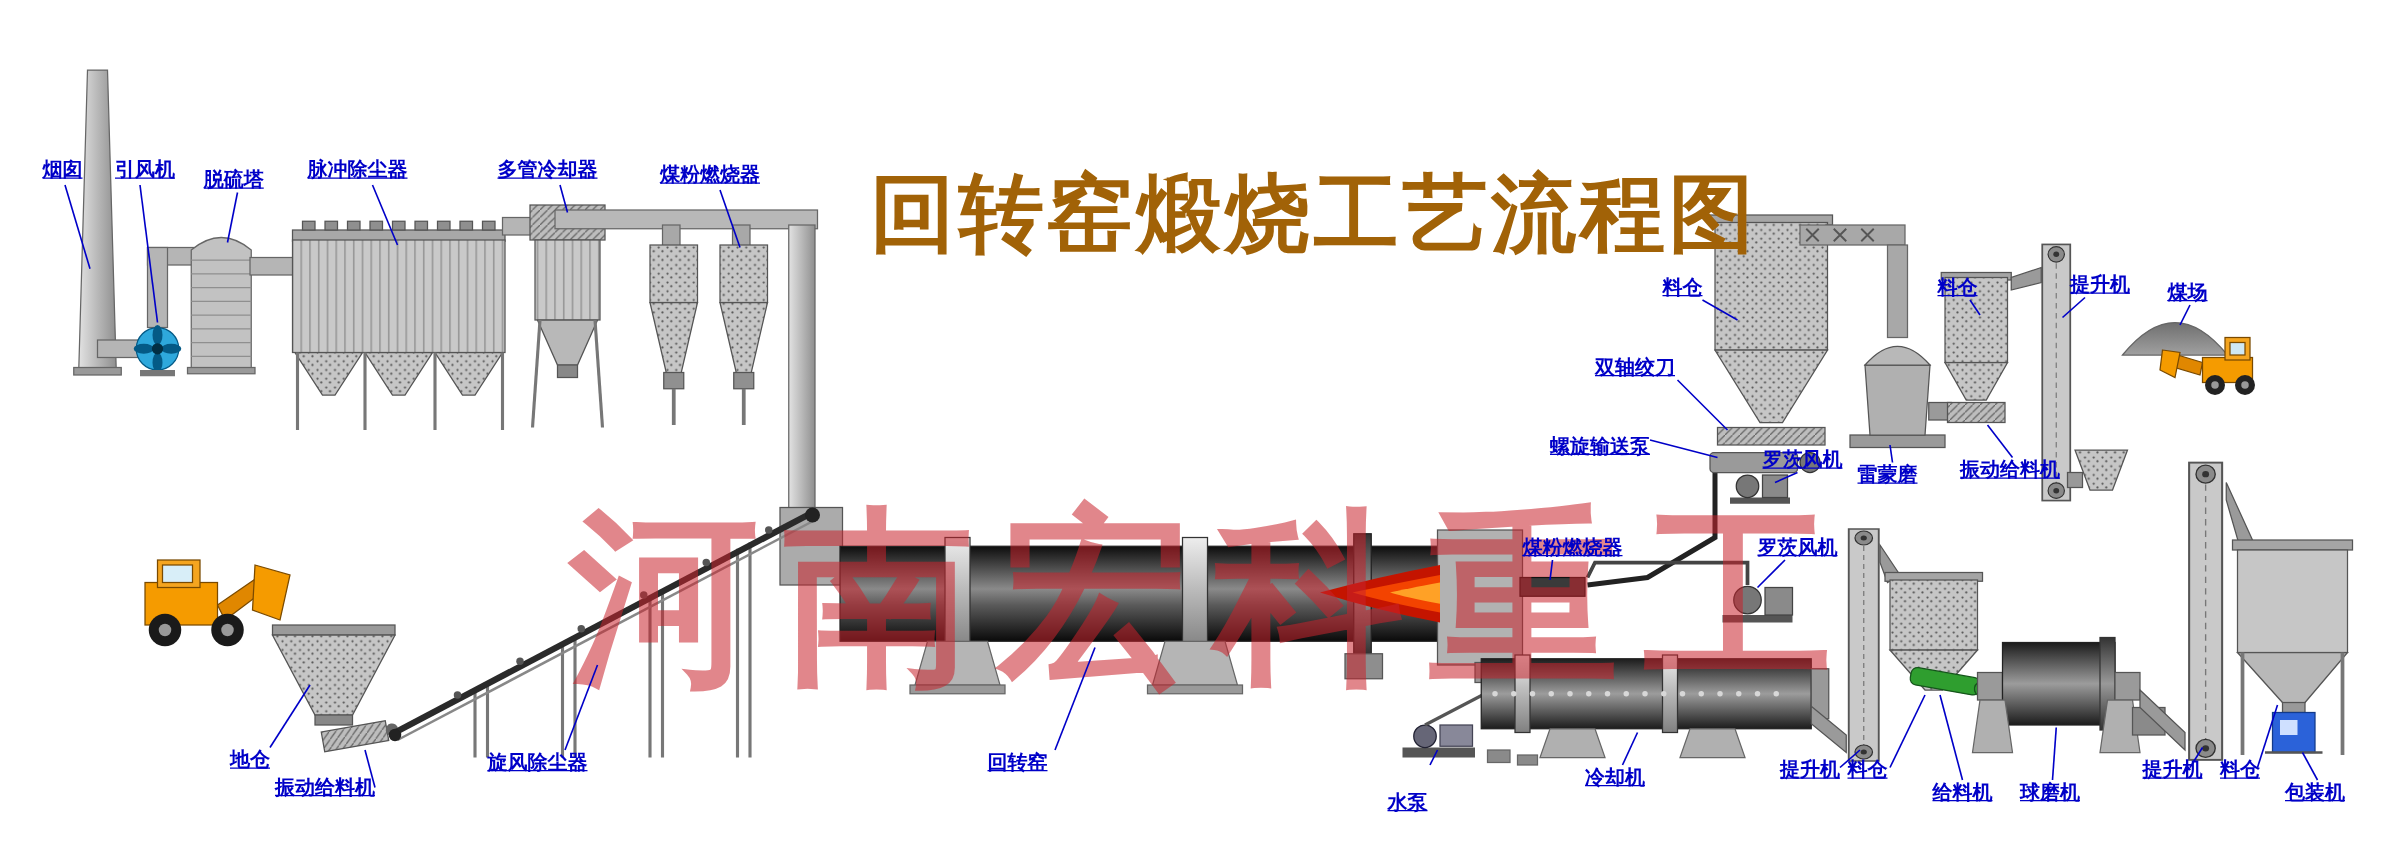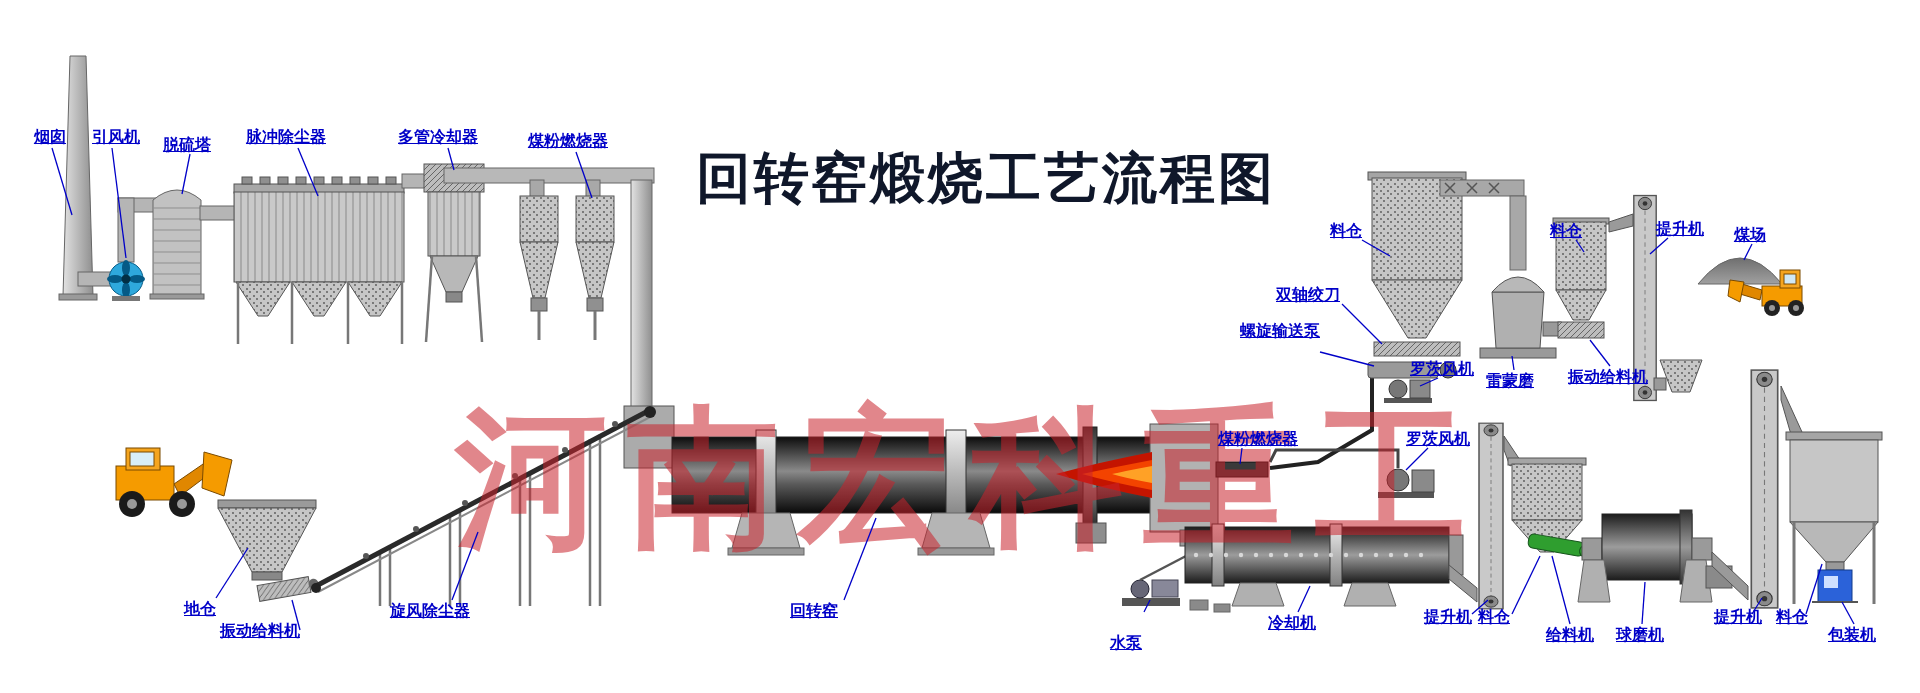--- a/index.html
+++ b/index.html
@@ -2,22 +2,22 @@
 <html><head>
 <meta charset="utf-8">
 <style>
   html,body{margin:0;padding:0;background:#fff;}
   .stage{position:relative;width:1920px;height:693px;background:#ffffff;overflow:hidden;
          font-family:"Liberation Sans",sans-serif;}
   svg.base{position:absolute;left:0;top:0;z-index:1;}
   .watermark{position:absolute;left:455px;top:378px;z-index:4;font-size:152px;font-weight:900;
              letter-spacing:20px;color:rgba(201,34,44,0.55);white-space:nowrap;pointer-events:none;
              font-family:"Liberation Serif",serif;}
-  .title{position:absolute;left:696px;top:142px;z-index:5;font-size:55px;font-weight:900;
-         letter-spacing:3px;color:#0f172a;white-space:nowrap;}
+  .title{position:absolute;left:696px;top:126px;z-index:5;font-size:68px;font-weight:900;
+         letter-spacing:3px;color:#a16207;white-space:nowrap;}
   svg.leads{position:absolute;left:0;top:0;z-index:5;pointer-events:none;}
   .lbl{position:absolute;z-index:6;color:#0000c8;font-size:16px;line-height:18px;font-weight:bold;
        text-decoration:underline;white-space:nowrap;cursor:pointer;}
 </style>
 </head>
 <body>
 
 <div class="stage">
 
 <svg class="base" width="1920" height="693" viewBox="0 0 1920 693">
@@ -418,21 +418,21 @@
 </svg>
 
 <div class="lbl" style="left:34px;top:128px">烟囱</div>
 <div class="lbl" style="left:92px;top:128px">引风机</div>
 <div class="lbl" style="left:163px;top:136px">脱硫塔</div>
 <div class="lbl" style="left:246px;top:128px">脉冲除尘器</div>
 <div class="lbl" style="left:398px;top:128px">多管冷却器</div>
 <div class="lbl" style="left:528px;top:132px">煤粉燃烧器</div>
 <div class="lbl" style="left:1330px;top:222px">料仓</div>
 <div class="lbl" style="left:1276px;top:286px">双轴绞刀</div>
-<div class="lbl" style="left:1240px;top:322px">螺旋输送泵</div>
+<div class="lbl" style="left:1240px;top:349px">螺旋输送泵</div>
 <div class="lbl" style="left:1410px;top:360px">罗茨风机</div>
 <div class="lbl" style="left:1486px;top:372px">雷蒙磨</div>
 <div class="lbl" style="left:1550px;top:222px">料仓</div>
 <div class="lbl" style="left:1568px;top:368px">振动给料机</div>
 <div class="lbl" style="left:1656px;top:220px">提升机</div>
 <div class="lbl" style="left:1734px;top:226px">煤场</div>
 <div class="lbl" style="left:184px;top:600px">地仓</div>
 <div class="lbl" style="left:220px;top:622px">振动给料机</div>
 <div class="lbl" style="left:390px;top:602px">旋风除尘器</div>
 <div class="lbl" style="left:790px;top:602px">回转窑</div>

